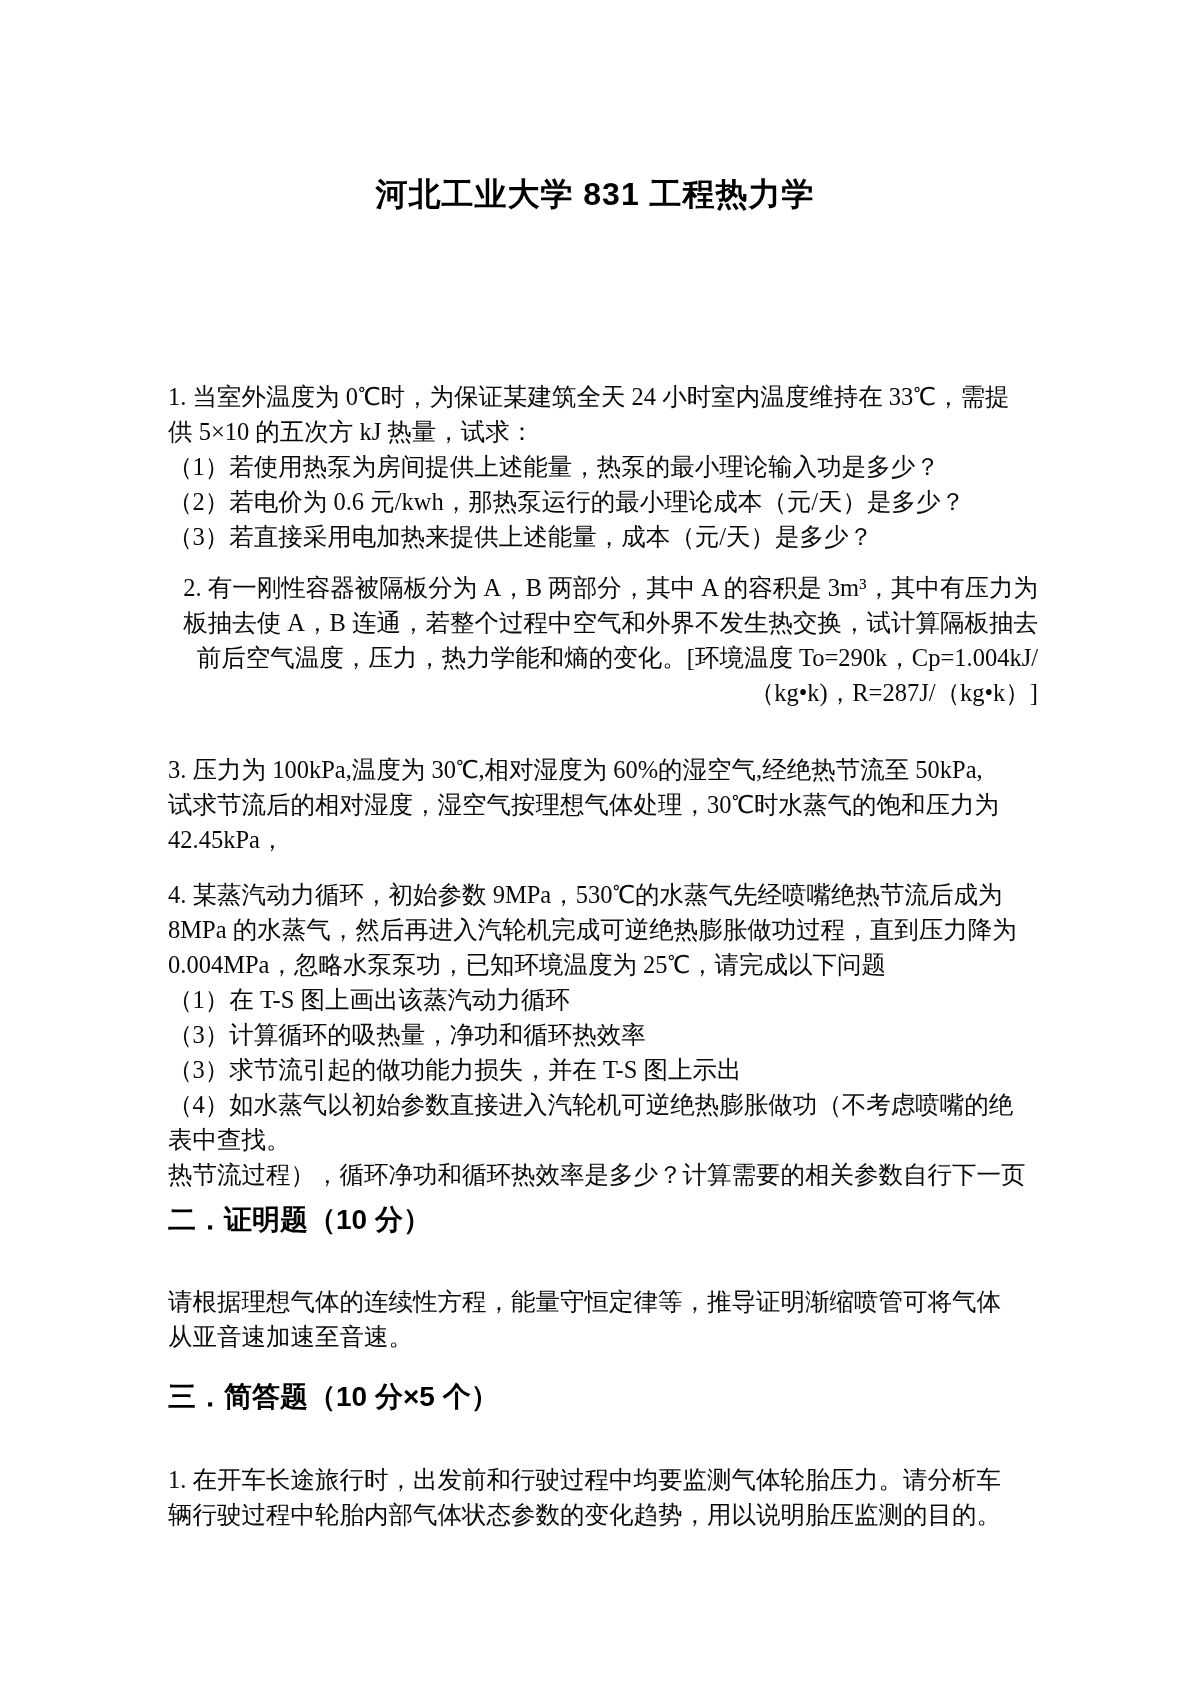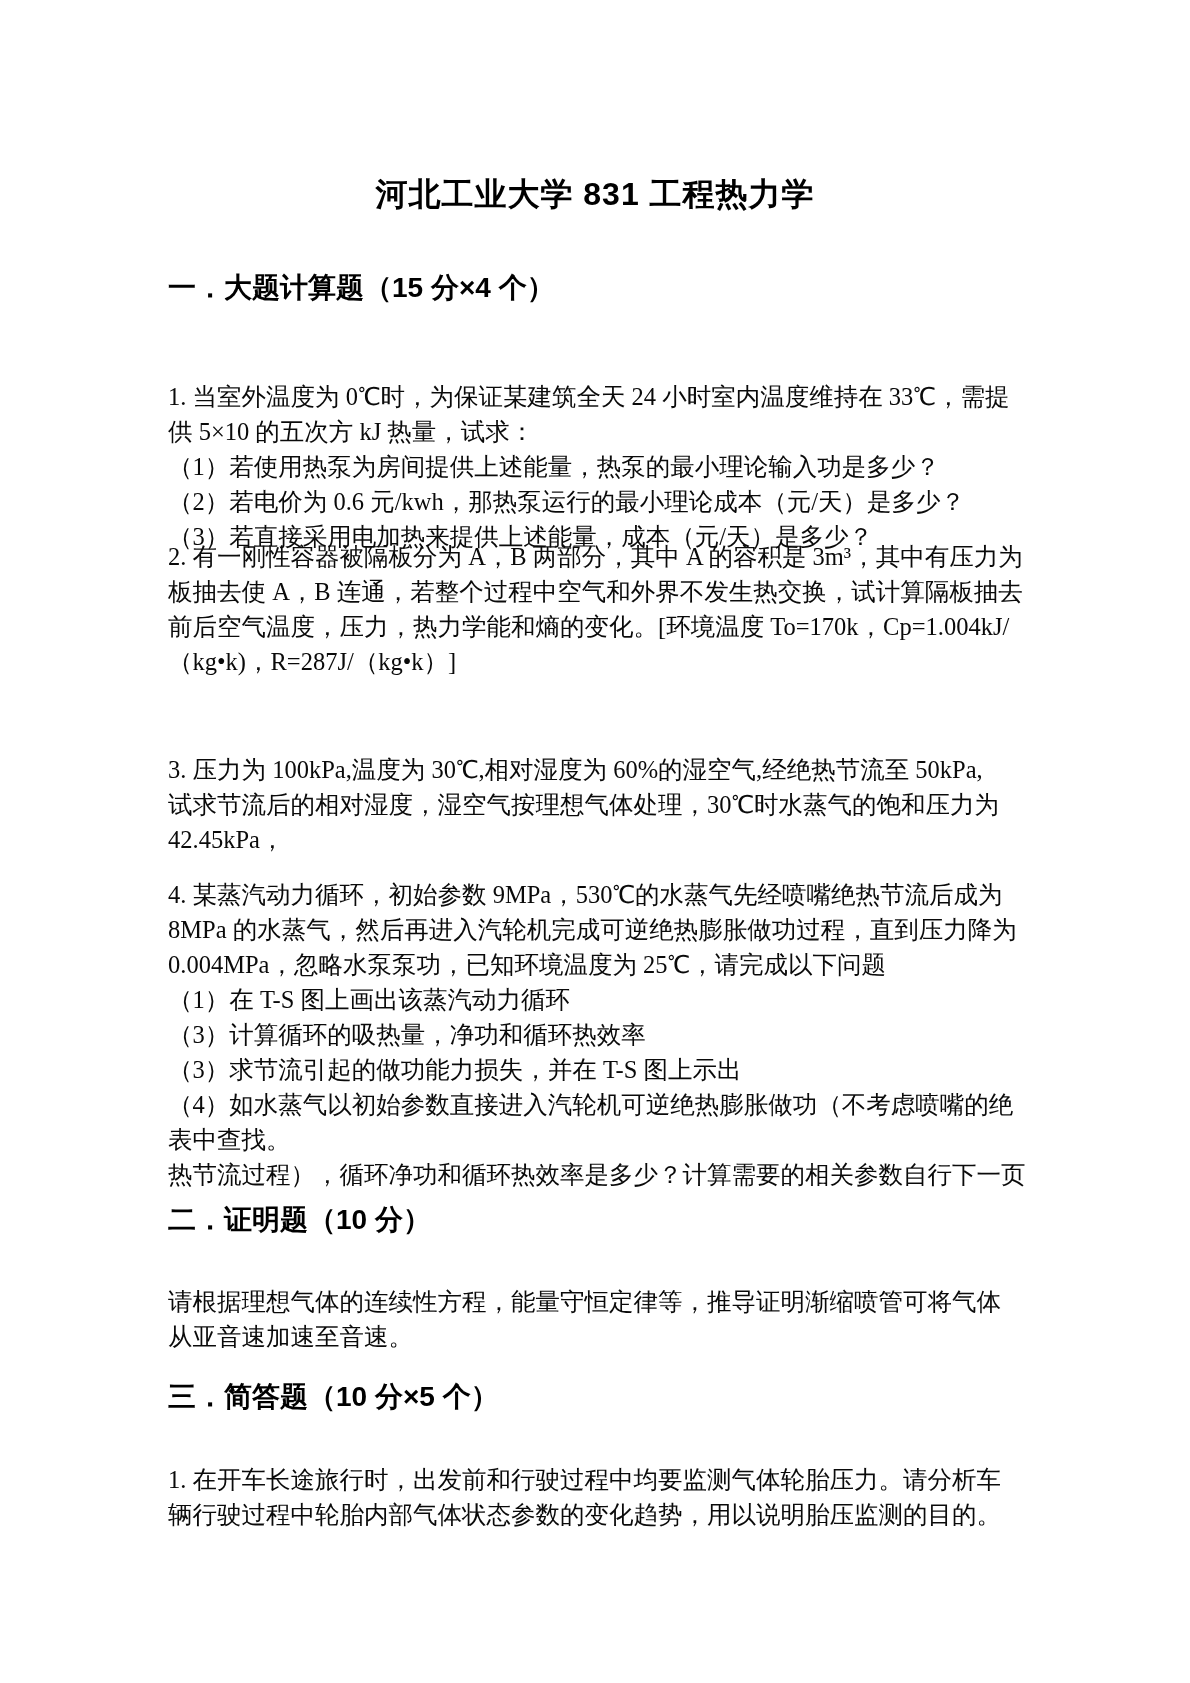--- a/index.html
+++ b/index.html
@@ -42,49 +42,48 @@
   }
   .tline {
     font-size: 24.5px;
     line-height: 35px;
     height: 35px;
     white-space: nowrap;
     color: #0a0a0a;
   }
   .h1-pos { top: 270px; }
   .q1-pos { top: 379px; }
-  .q2-pos { top: 539px; }
+  .q2-pos { top: 570px; text-align: right; }
   .q3-pos { top: 752px; }
   .q4-pos { top: 877px; }
   .h2-pos { top: 1202px; }
   .s2p-pos { top: 1284px; }
   .h3-pos { top: 1379px; }
   .s3q1-pos { top: 1462px; }
 </style>
 </head>
 <body>
 
 <div class="page">
 
   <div class="doc-title">河北工业大学 831 工程热力学</div>
 
-  <div class="sec-heading h1-pos">一．大题计算题（15 分×4 个）</div>
 
   <div class="para q1-pos">
     <div class="tline">1. 当室外温度为 0℃时，为保证某建筑全天 24 小时室内温度维持在 33℃，需提</div>
     <div class="tline">供 5×10 的五次方 kJ 热量，试求：</div>
     <div class="tline">（1）若使用热泵为房间提供上述能量，热泵的最小理论输入功是多少？</div>
     <div class="tline">（2）若电价为 0.6 元/kwh，那热泵运行的最小理论成本（元/天）是多少？</div>
     <div class="tline">（3）若直接采用电加热来提供上述能量，成本（元/天）是多少？</div>
   </div>
 
   <div class="para q2-pos">
     <div class="tline">2. 有一刚性容器被隔板分为 A，B 两部分，其中 A 的容积是 3m³，其中有压力为</div>
     <div class="tline">板抽去使 A，B 连通，若整个过程中空气和外界不发生热交换，试计算隔板抽去</div>
-    <div class="tline">前后空气温度，压力，热力学能和熵的变化。[环境温度 To=170k，Cp=1.004kJ/</div>
+    <div class="tline">前后空气温度，压力，热力学能和熵的变化。[环境温度 To=290k，Cp=1.004kJ/</div>
     <div class="tline">（kg•k)，R=287J/（kg•k）]</div>
   </div>
 
   <div class="para q3-pos">
     <div class="tline">3. 压力为 100kPa,温度为 30℃,相对湿度为 60%的湿空气,经绝热节流至 50kPa,</div>
     <div class="tline">试求节流后的相对湿度，湿空气按理想气体处理，30℃时水蒸气的饱和压力为</div>
     <div class="tline">42.45kPa，</div>
   </div>
 
   <div class="para q4-pos">

